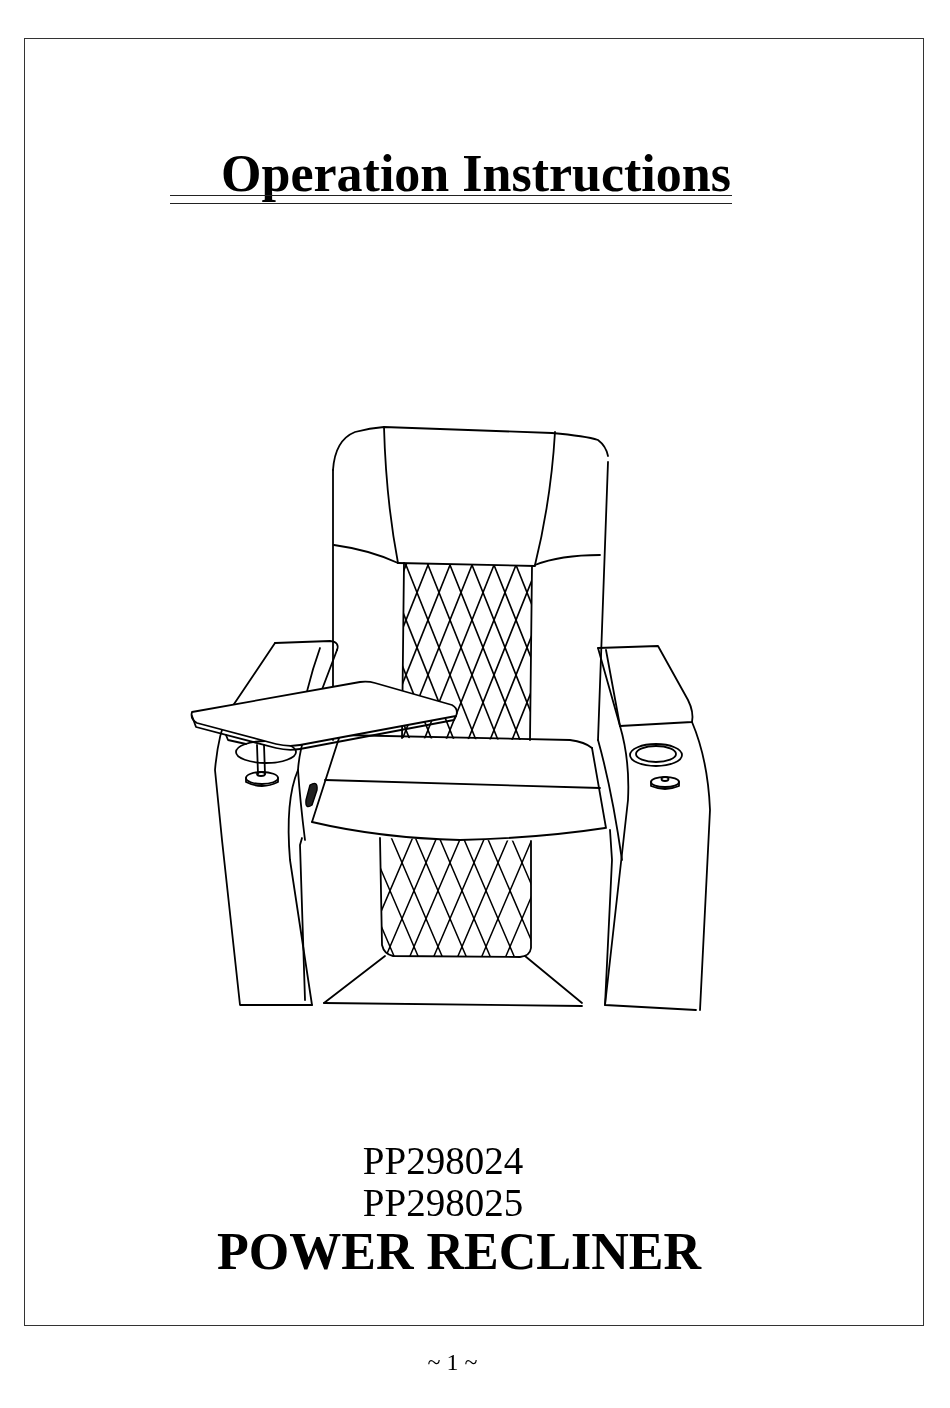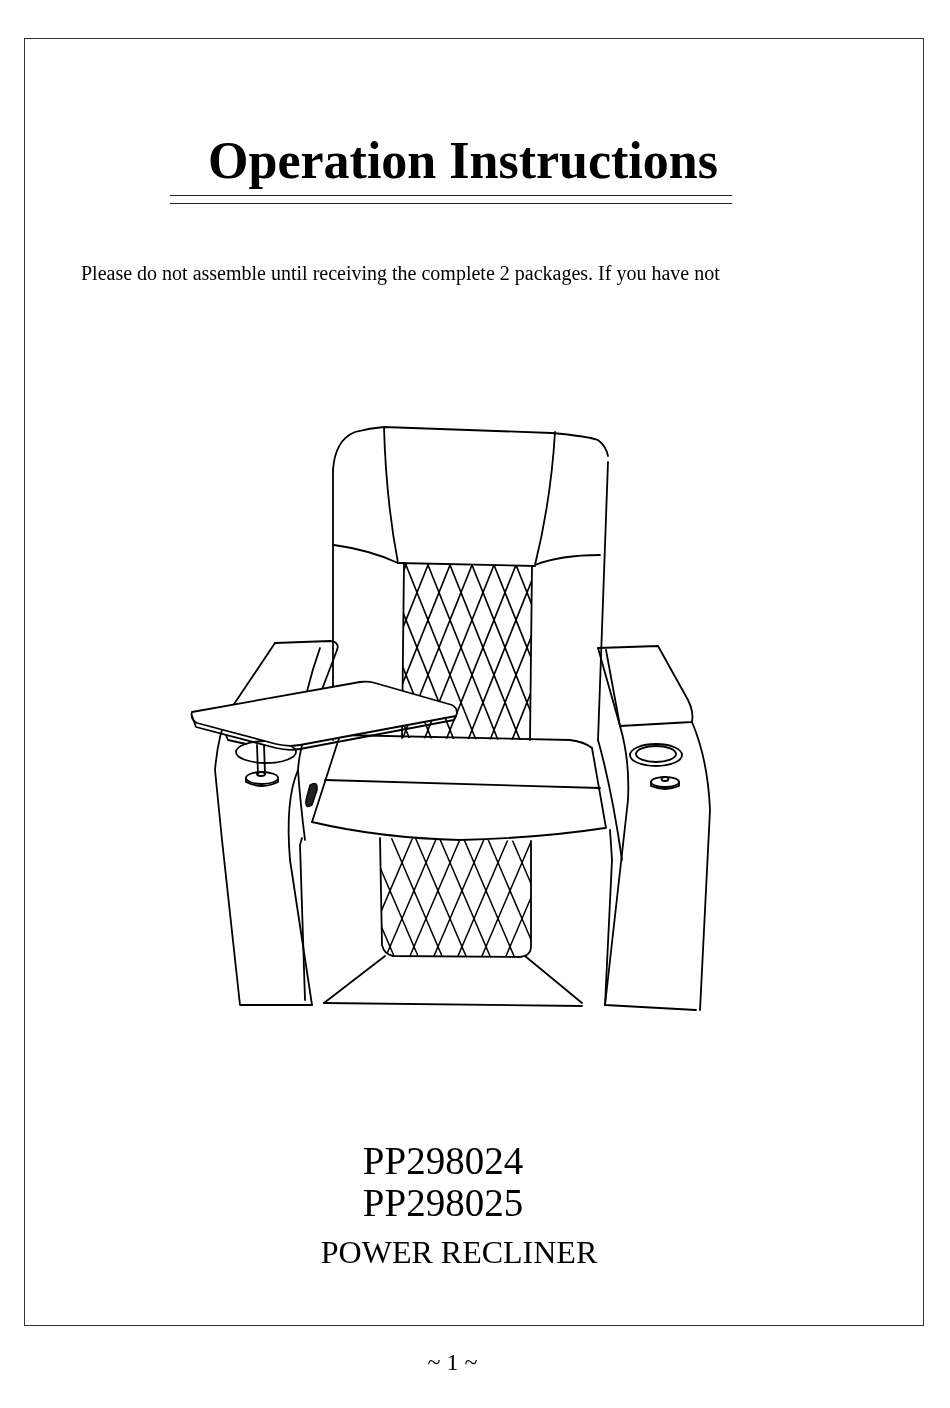--- a/index.html
+++ b/index.html
@@ -65,43 +65,42 @@
     .models {
       position: absolute;
       left: 0;
       width: 918px;
       text-align: center;
       font-family: "Liberation Serif", serif;
       font-size: 39px;
     }
     .model-1 { top: 1138px; line-height: 46px; left: -16px; }
     .model-2 { top: 1180px; line-height: 46px; left: -16px; }
-    .product-name { top: 1227px; line-height: 50px; font-size: 32px; left: 0; }
+    .product-name { top: 1227px; line-height: 50px; font-size: 52px; left: 0; font-weight: bold; }
     .page-number {
       position: absolute;
       left: 0;
       width: 905px;
       top: 1347px;
       text-align: center;
       font-family: "Liberation Serif", serif;
       font-size: 24px;
       line-height: 30px;
     }
   </style>
 </head>
 <body>
 
 <div class="page-frame"></div>
 
-<h1 class="title" style="margin:4px;">Operation Instructions</h1>
+<h1 class="title" style="margin:17px;">Operation Instructions</h1>
 <div class="rule r1"></div>
 <div class="rule r2"></div>
 
 <div class="notice">
-  <span>Please do not assemble until receiving the complete 2 packages. If you have not</span>
 </div>
 
 <svg class="illustration" viewBox="0 0 950 1408" xmlns="http://www.w3.org/2000/svg" fill="none" stroke="#000" stroke-width="1.8" stroke-linejoin="round" stroke-linecap="round">
   <defs>
     <clipPath id="backClip">
       <path d="M404 563 L532 566 L530 740 L402 738 Z"></path>
     </clipPath>
     <clipPath id="footClip">
       <path d="M380 838 L531 841 L531 948 Q530 956 520 957 L393 956 Q384 954 382 945 Z"></path>
     </clipPath>

